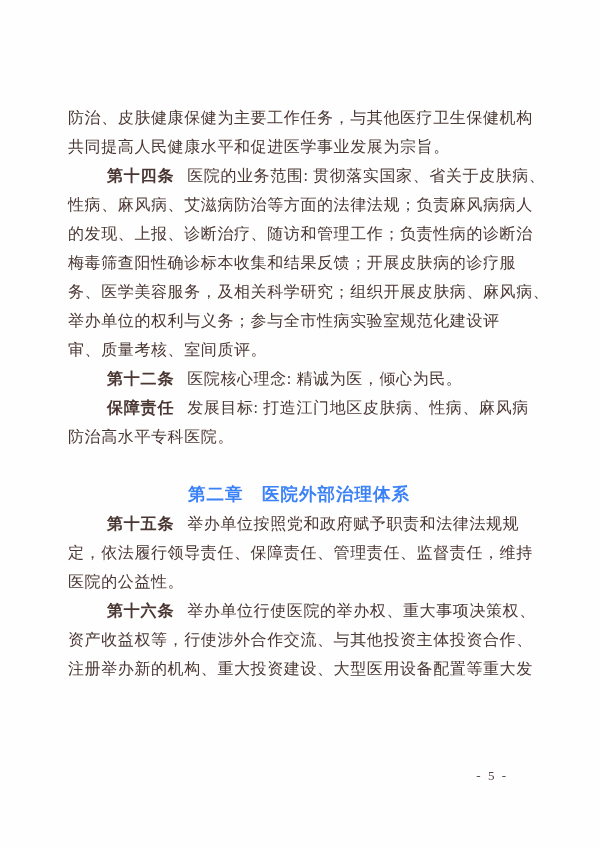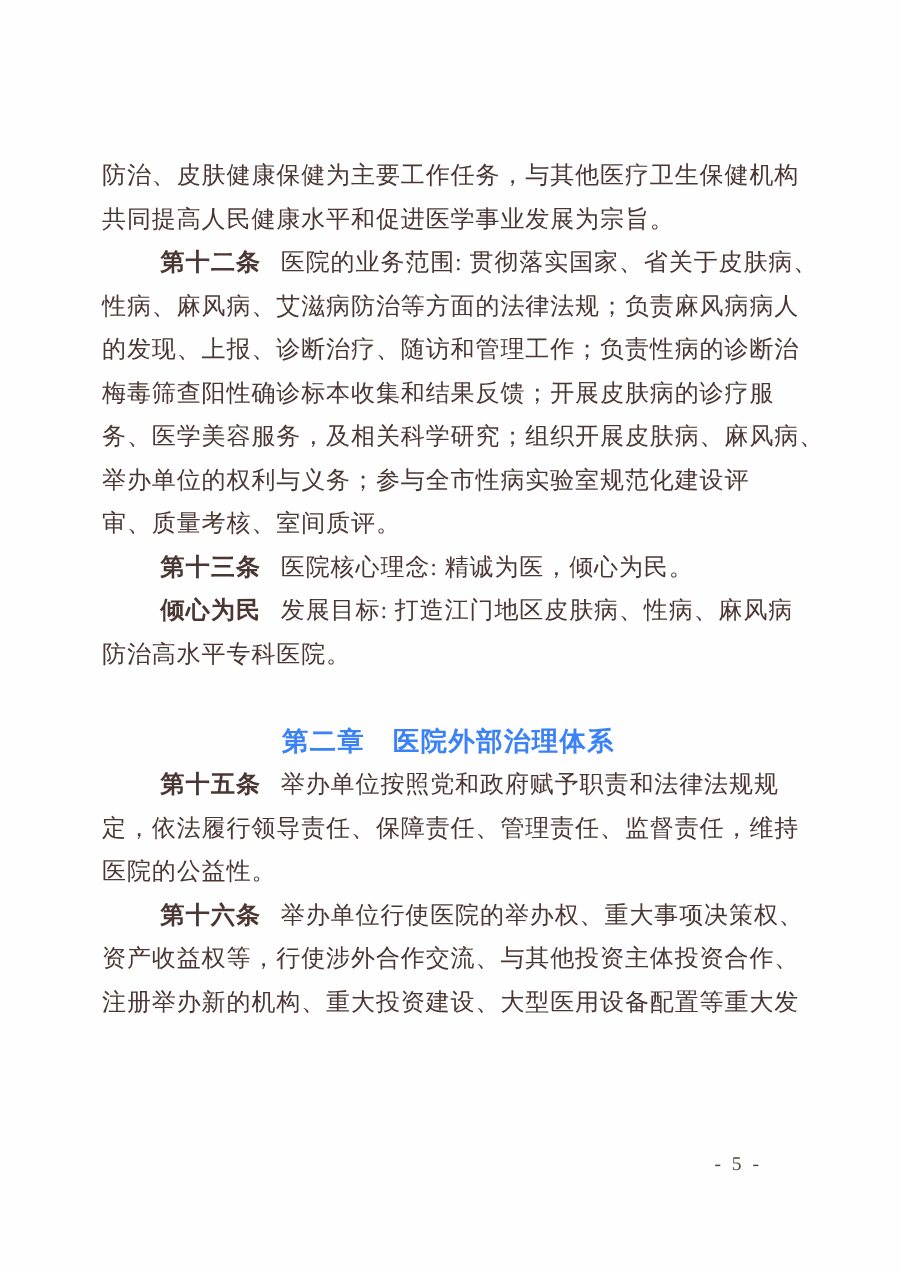--- a/index.html
+++ b/index.html
@@ -65,35 +65,35 @@
 </head>
 <body>
 
 <div class="page">
   <div class="content">
 
     <div class="line">防治、皮肤健康保健为主要工作任务，与其他医疗卫生保健机构</div>
     <div class="line">共同提高人民健康水平和促进医学事业发展为宗旨。</div>
 
     <div class="line indent">
-      <span class="lead">第十二条</span><span>医院的业务范围: 贯彻落实国家、省关于皮肤病、</span>
+      <span class="lead">第十四条</span><span>医院的业务范围: 贯彻落实国家、省关于皮肤病、</span>
     </div>
     <div class="line">性病、麻风病、艾滋病防治等方面的法律法规；负责麻风病病人</div>
     <div class="line">的发现、上报、诊断治疗、随访和管理工作；负责性病的诊断治</div>
     <div class="line">梅毒筛查阳性确诊标本收集和结果反馈；开展皮肤病的诊疗服</div>
     <div class="line">务、医学美容服务，及相关科学研究；组织开展皮肤病、麻风病、</div>
     <div class="line">举办单位的权利与义务；参与全市性病实验室规范化建设评</div>
     <div class="line">审、质量考核、室间质评。</div>
 
     <div class="line indent">
-      <span class="lead">第十三条</span><span>医院核心理念: 精诚为医，倾心为民。</span>
+      <span class="lead">第十二条</span><span>医院核心理念: 精诚为医，倾心为民。</span>
     </div>
 
     <div class="line indent">
-      <span class="lead">倾心为民</span><span>发展目标: 打造江门地区皮肤病、性病、麻风病</span>
+      <span class="lead">保障责任</span><span>发展目标: 打造江门地区皮肤病、性病、麻风病</span>
     </div>
     <div class="line">防治高水平专科医院。</div>
 
     <div class="spacer"></div>
 
     <div class="chapter-heading">第二章　医院外部治理体系</div>
 
     <div class="line indent">
       <span class="lead">第十五条</span><span>举办单位按照党和政府赋予职责和法律法规规</span>
     </div>

